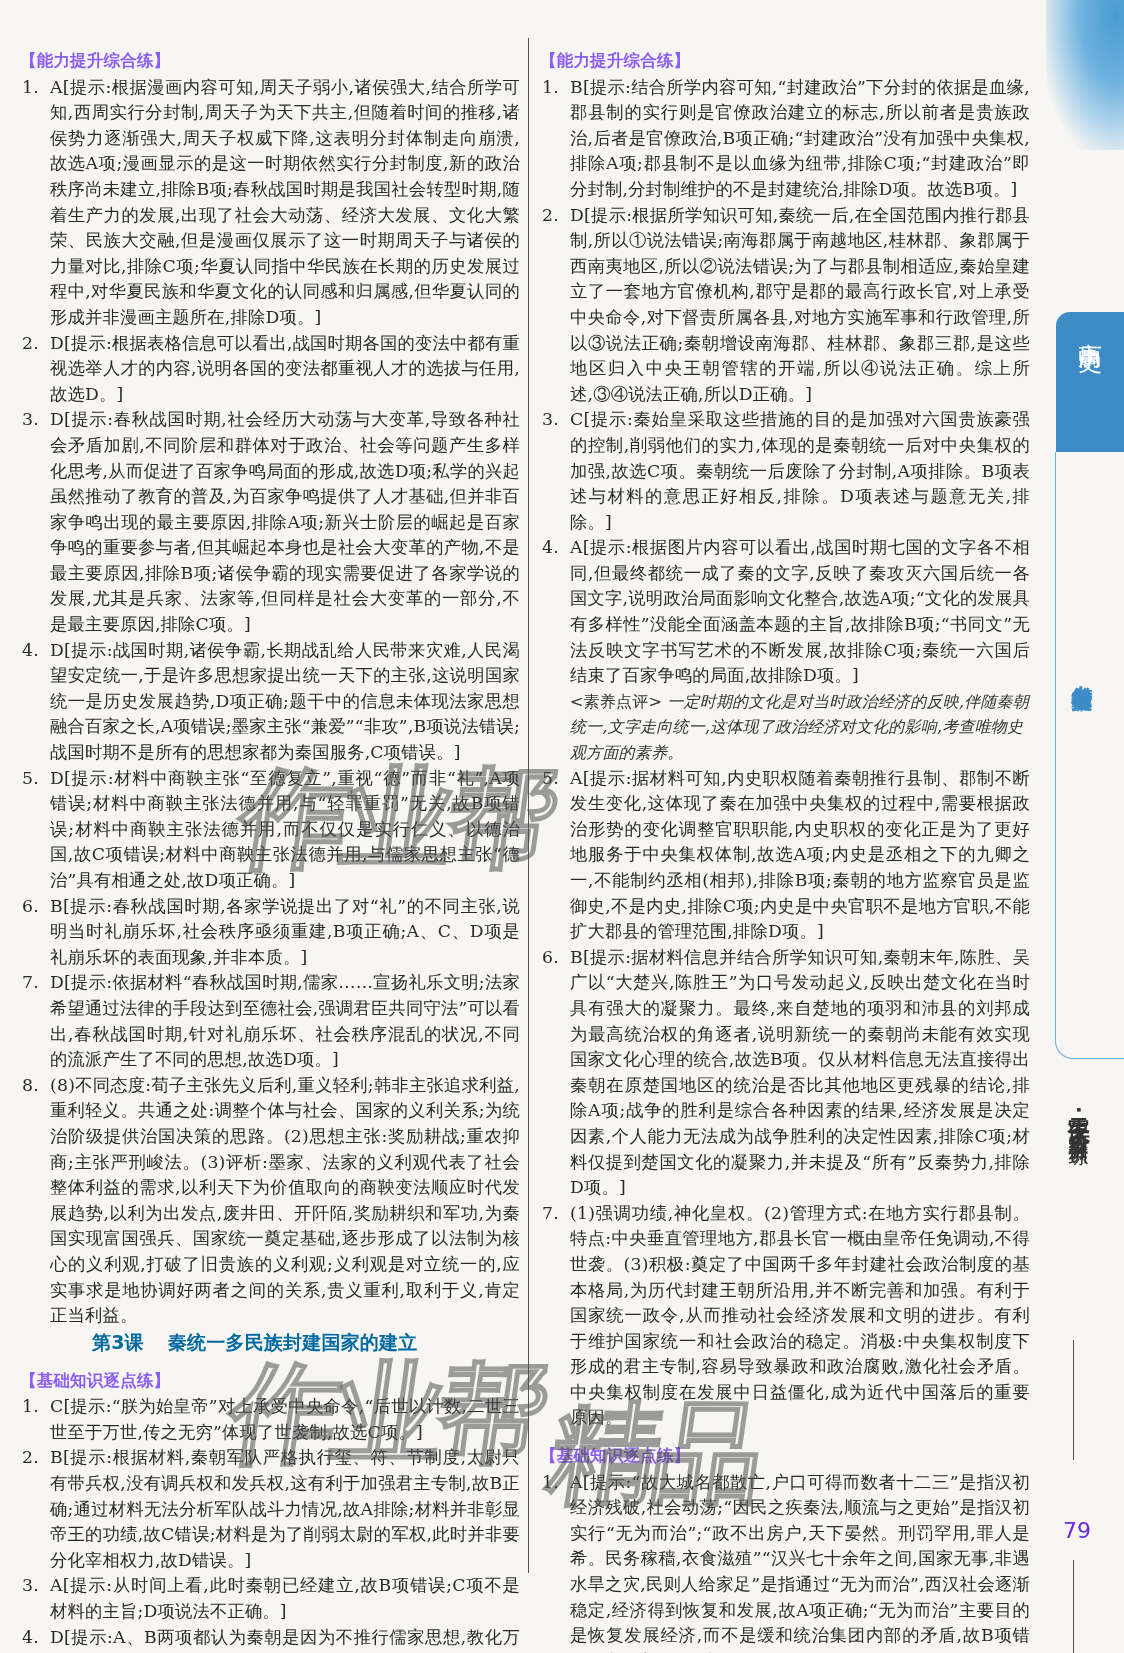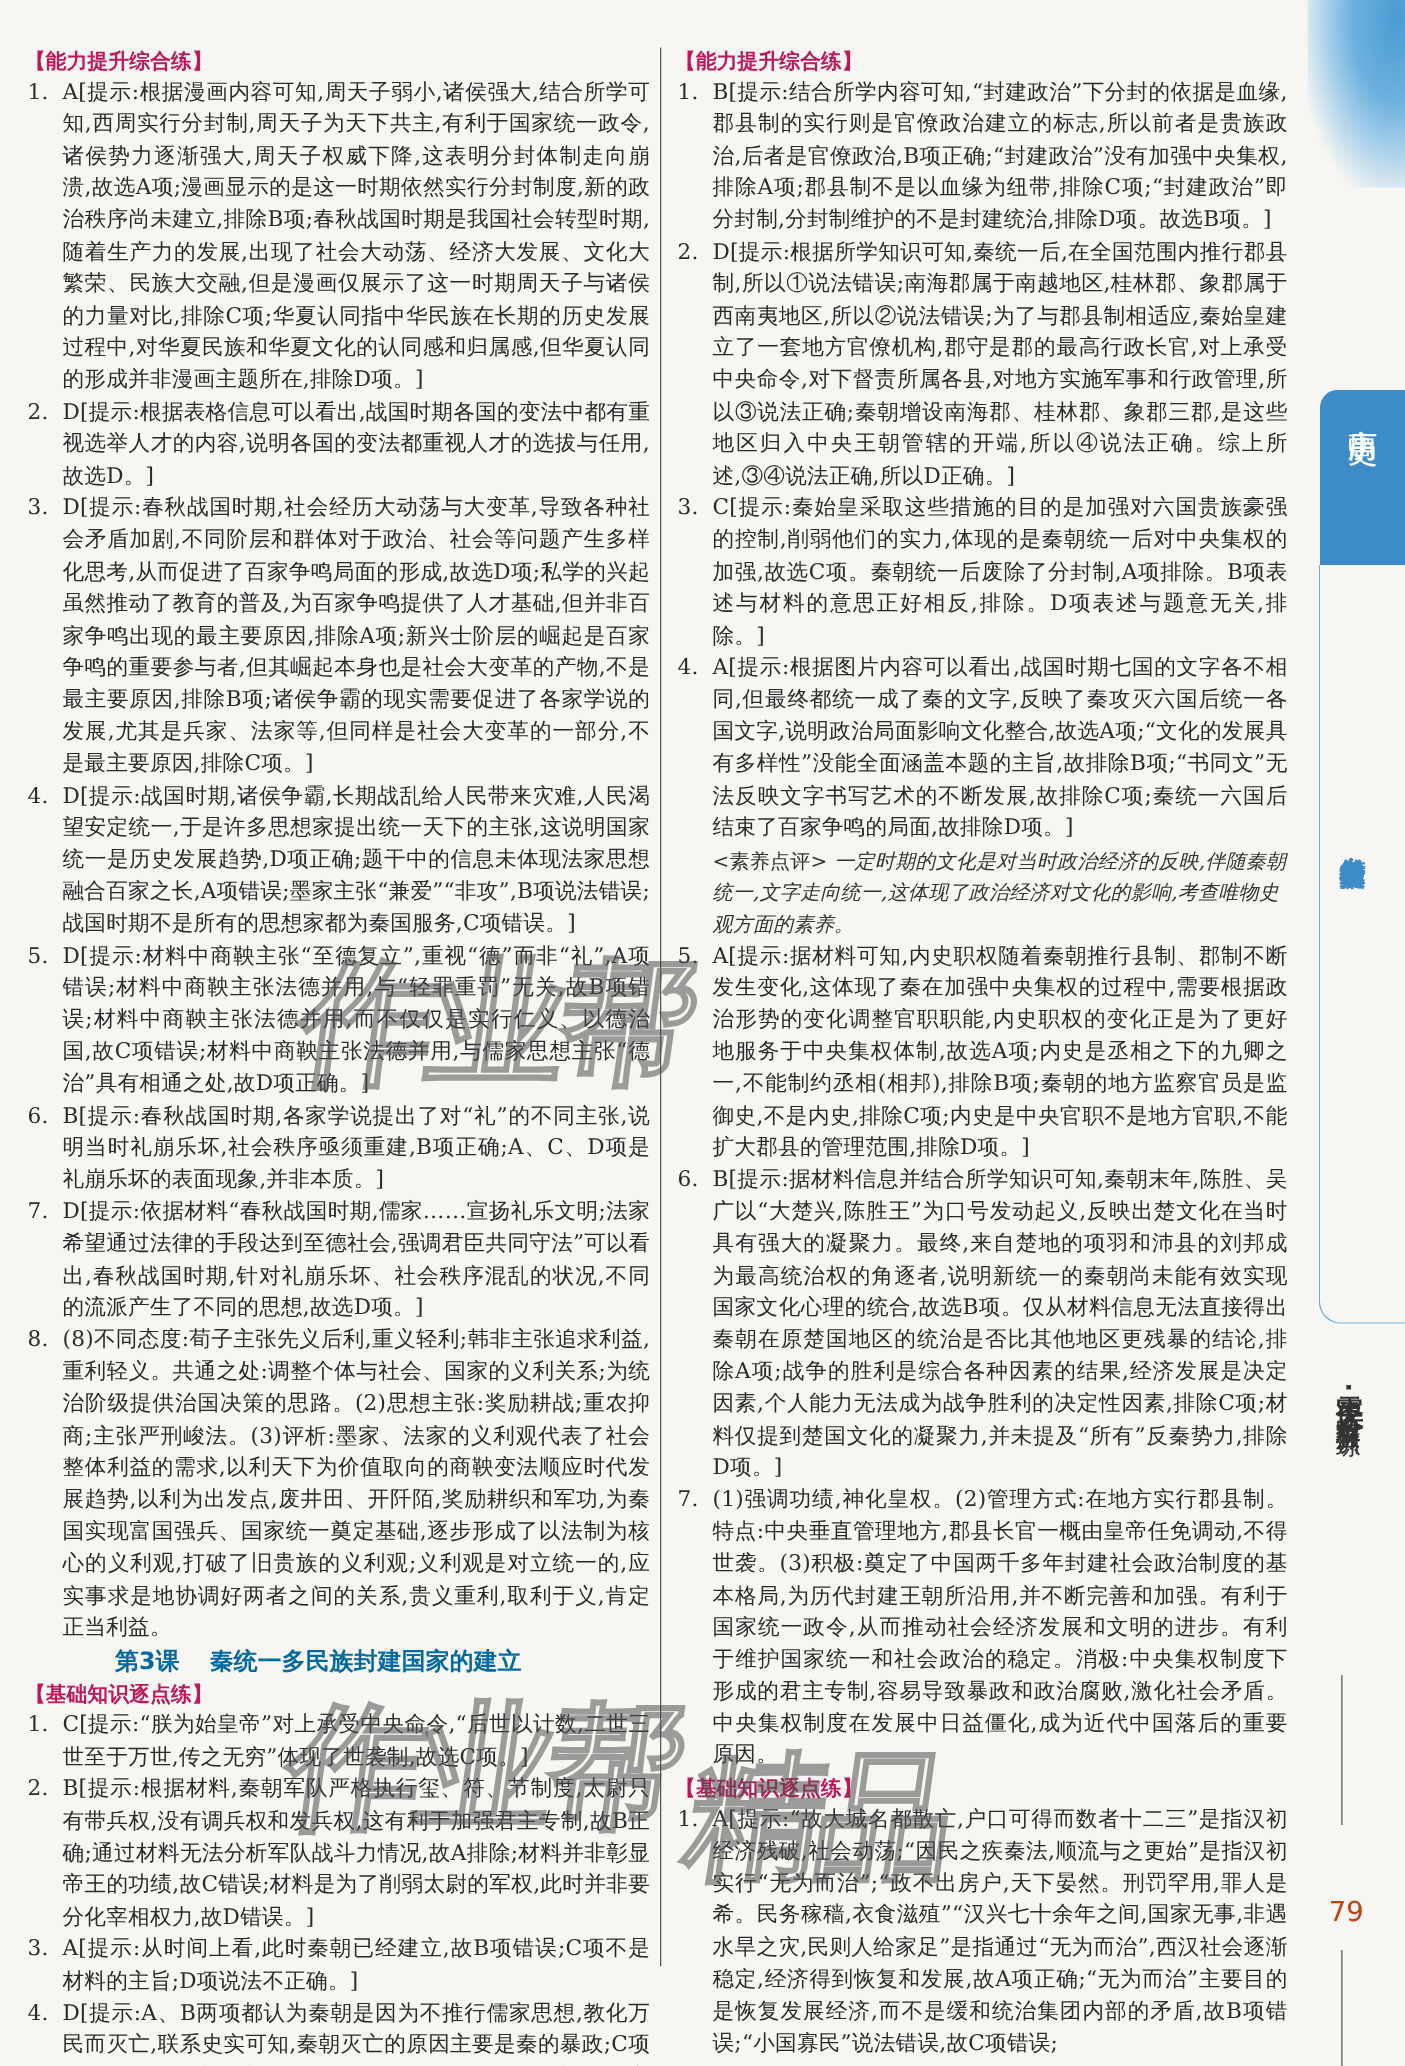--- a/index.html
+++ b/index.html
@@ -14,22 +14,22 @@
       font-size: 17.3px; line-height: 25.6px;
       letter-spacing: 0.2px;
     }
     .col-left { left: 20px; width: 500px; }
     .col-right { left: 540px; width: 490px; }
     .col-divider {
       position: absolute; left: 528px; top: 38px; width: 1px; height: 1535px;
       background: #555;
     }
     .sec-head {
-      font-family: Liberation Serif, serif;
-      font-weight: bold; font-size: 16.5px; line-height: 25.6px; color: #be185d;
+      font-family: Liberation Mono, monospace;
+      font-weight: bold; font-size: 16.5px; line-height: 25.6px; color: #8b5cf6; margin-top: 13px;
     }
     .lesson-title {
       font-family: "DejaVu Sans", "Liberation Sans", sans-serif;
       font-weight: bold; font-size: 19px; line-height: 27px; color: #0369a1;
       padding-left: 72px; white-space: nowrap;
     }
     .col-right .lesson-title { padding-left: 26px; }
     .lesson-title .gap { display: inline-block; width: 24px; }
     .item { display: flex; }
     .item .num { flex: 0 0 28px; text-align: left; padding-left: 2px; }
@@ -70,42 +70,42 @@
       writing-mode: vertical-rl; font-family: "DejaVu Sans", sans-serif; color: #333;
       font-size: 20px; letter-spacing: 2px;
     }
     .brand .bold { font-weight: bold; font-size: 22px; }
     .brand .dot { font-weight: bold; }
     .brand-line {
       position: absolute; left: 1073px; top: 1340px; width: 1px; height: 120px; background: #555;
     }
     .page-num {
       position: absolute; left: 1047px; top: 1518px; width: 60px; text-align: center;
-      font-family: "DejaVu Sans", sans-serif; font-size: 22px; color: #c2410c;
+      font-family: "DejaVu Sans", sans-serif; font-size: 22px; color: #6d28d9;
     }
     .page-line {
       position: absolute; left: 1073px; top: 1560px; width: 1px; height: 93px; background: #555;
     }
     .watermark {
       position: absolute; font-family: "DejaVu Sans", sans-serif; font-weight: bold;
       font-size: 110px; color: transparent; -webkit-text-stroke: 1.5px rgba(80,80,80,0.55);
       letter-spacing: -6px; transform: skewX(-8deg); pointer-events: none;
     }
   </style>
 </head>
 <body>
 
 <div class="margin-art"></div>
 
 <div class="col col-left">
   <div class="sec-head">【能力提升综合练】</div>
   <div id="left-items-1">
       <div class="item">
         <span class="num">1.</span>
-        <span class="body">A[提示:根据漫画内容可知,周天子弱小,诸侯强大,结合所学可知,西周实行分封制,周天子为天下共主,有利于国家统一政令,诸侯势力逐渐强大,周天子权威下降,这表明分封体制走向崩溃,故选A项;漫画显示的是这一时期依然实行分封制度,新的政治秩序尚未建立,排除B项;春秋战国时期是我国社会转型时期,随着生产力的发展,出现了社会大动荡、经济大发展、文化大繁荣、民族大交融,但是漫画仅展示了这一时期周天子与诸侯的力量对比,排除C项;华夏认同指中华民族在长期的历史发展过程中,对华夏民族和华夏文化的认同感和归属感,但华夏认同的形成并非漫画主题所在,排除D项。]</span>
+        <span class="body">A[提示:根据漫画内容可知,周天子弱小,诸侯强大,结合所学可知,西周实行分封制,周天子为天下共主,但随着时间的推移,诸侯势力逐渐强大,周天子权威下降,这表明分封体制走向崩溃,故选A项;漫画显示的是这一时期依然实行分封制度,新的政治秩序尚未建立,排除B项;春秋战国时期是我国社会转型时期,随着生产力的发展,出现了社会大动荡、经济大发展、文化大繁荣、民族大交融,但是漫画仅展示了这一时期周天子与诸侯的力量对比,排除C项;华夏认同指中华民族在长期的历史发展过程中,对华夏民族和华夏文化的认同感和归属感,但华夏认同的形成并非漫画主题所在,排除D项。]</span>
       </div>
       <div class="item">
         <span class="num">2.</span>
         <span class="body">D[提示:根据表格信息可以看出,战国时期各国的变法中都有重视选举人才的内容,说明各国的变法都重视人才的选拔与任用,故选D。]</span>
       </div>
       <div class="item">
         <span class="num">3.</span>
         <span class="body">D[提示:春秋战国时期,社会经历大动荡与大变革,导致各种社会矛盾加剧,不同阶层和群体对于政治、社会等问题产生多样化思考,从而促进了百家争鸣局面的形成,故选D项;私学的兴起虽然推动了教育的普及,为百家争鸣提供了人才基础,但并非百家争鸣出现的最主要原因,排除A项;新兴士阶层的崛起是百家争鸣的重要参与者,但其崛起本身也是社会大变革的产物,不是最主要原因,排除B项;诸侯争霸的现实需要促进了各家学说的发展,尤其是兵家、法家等,但同样是社会大变革的一部分,不是最主要原因,排除C项。]</span>
       </div>
       <div class="item">

